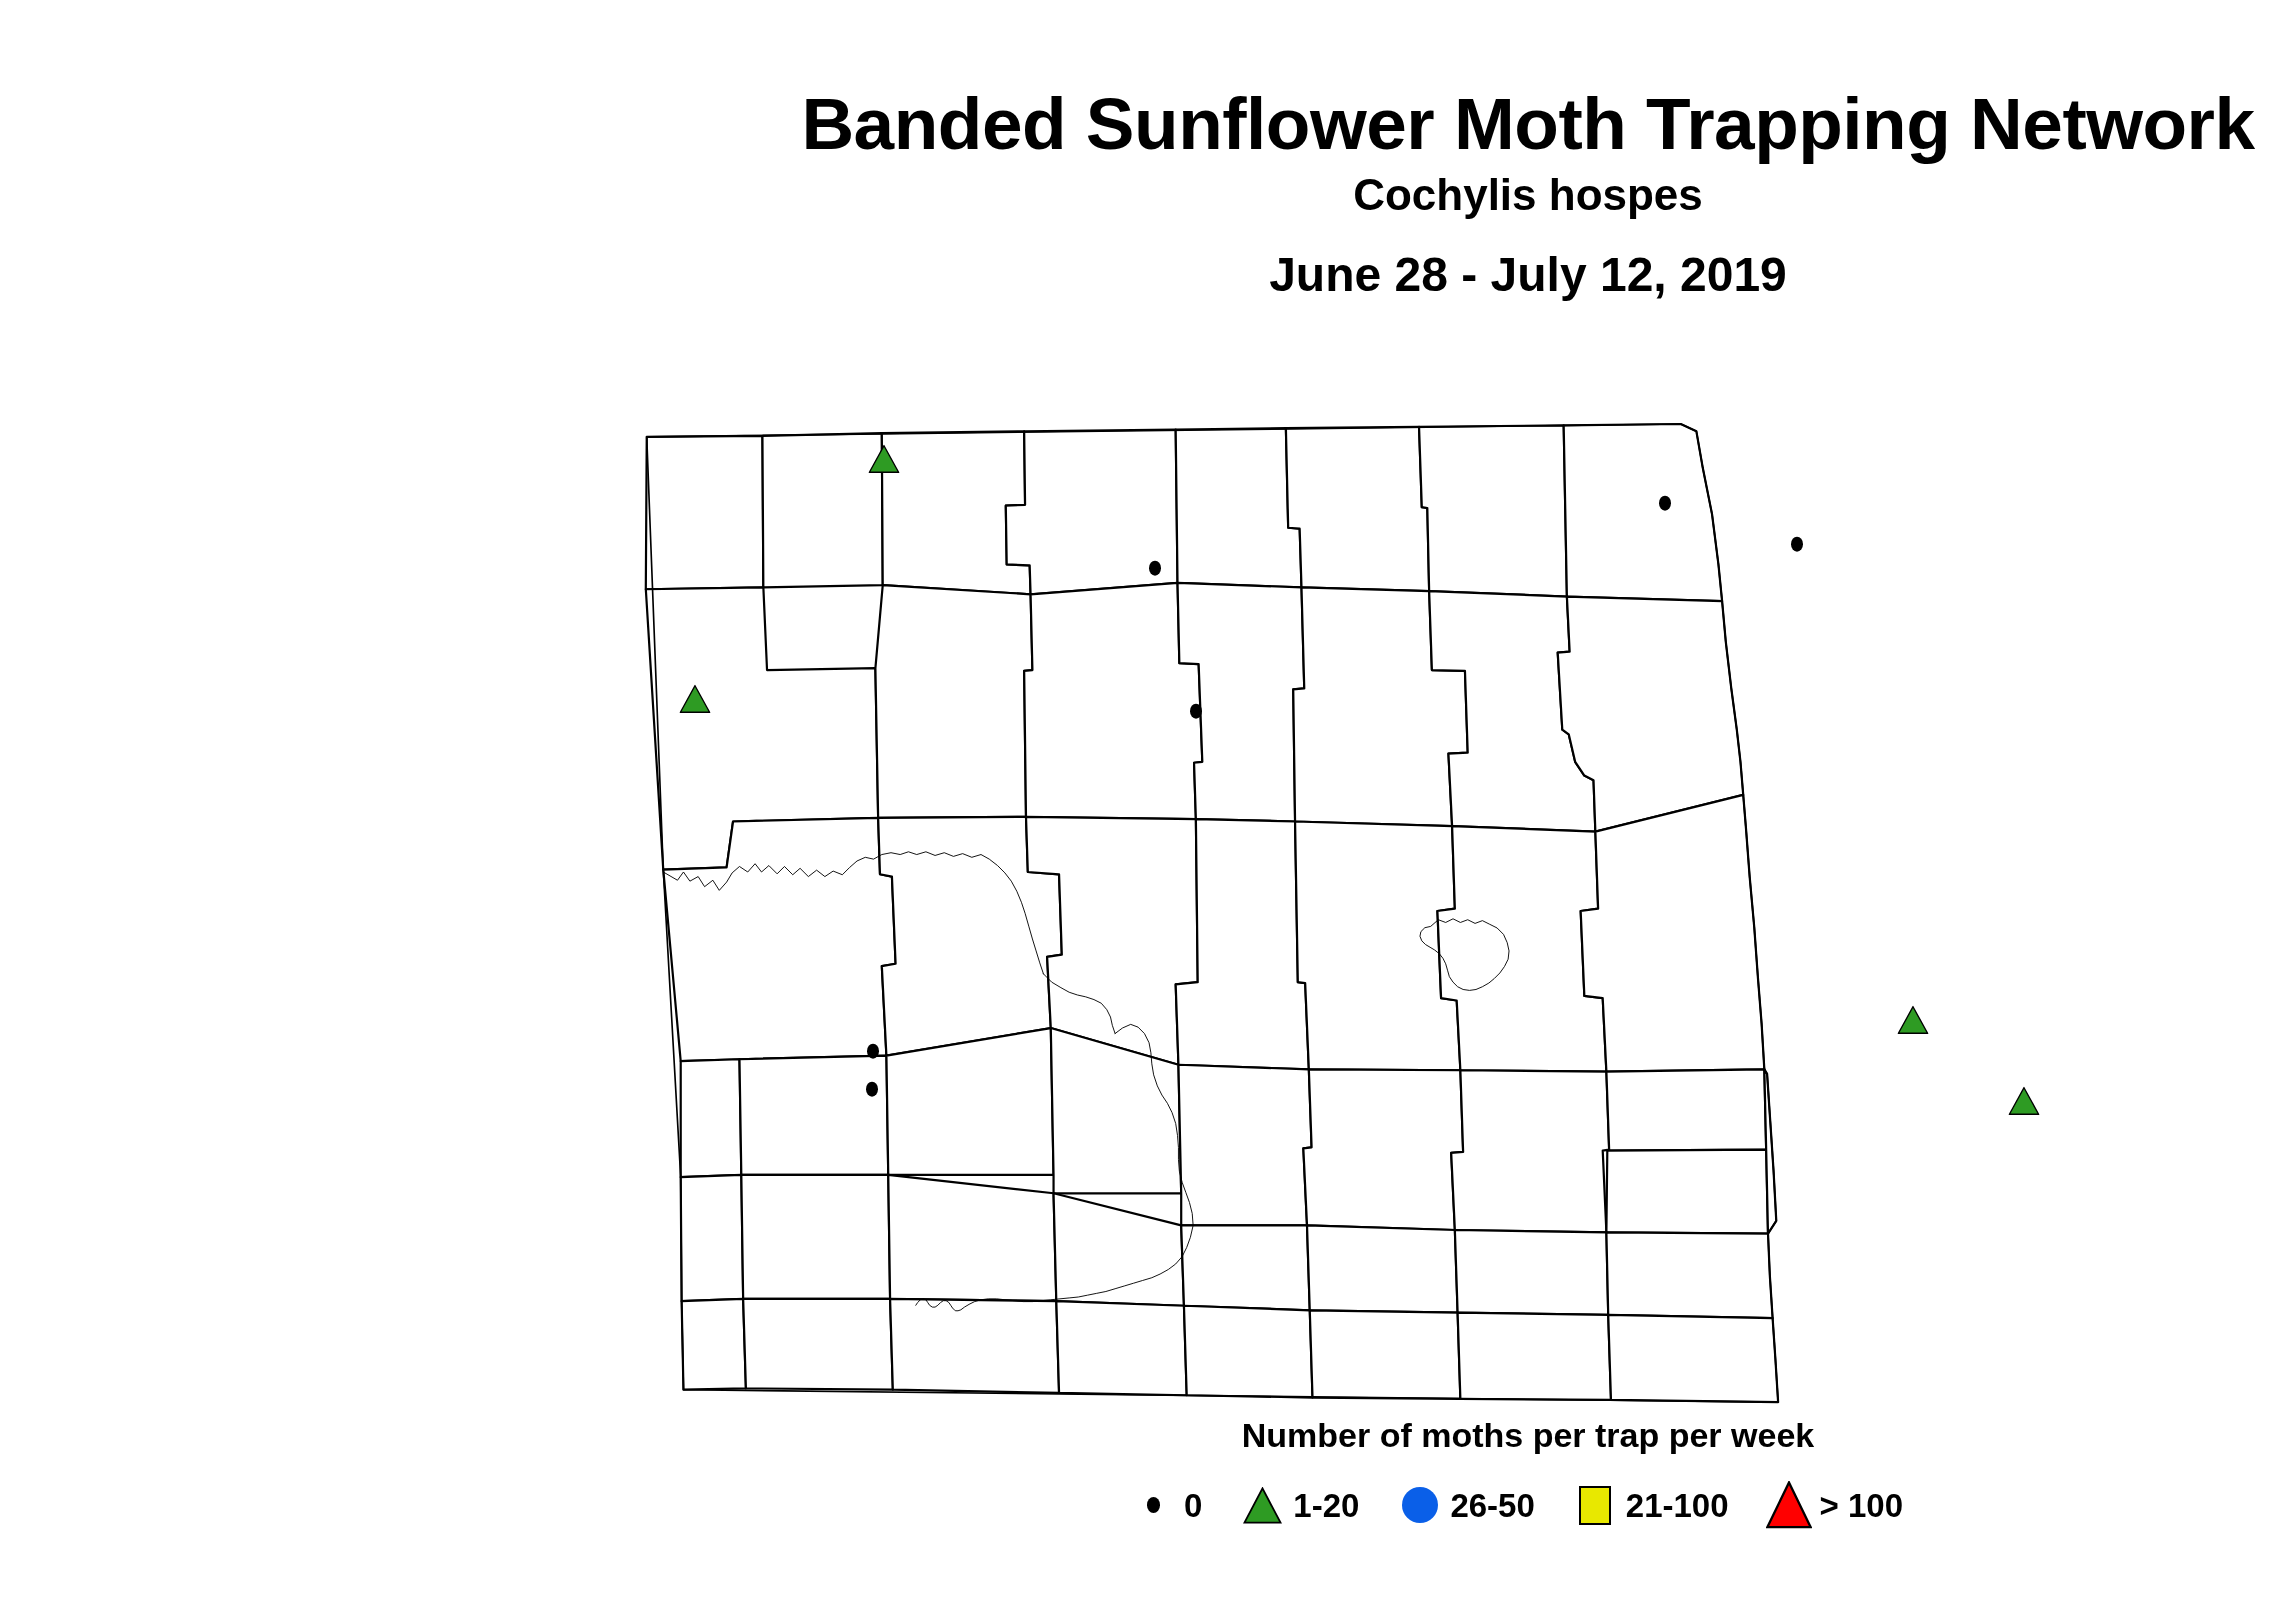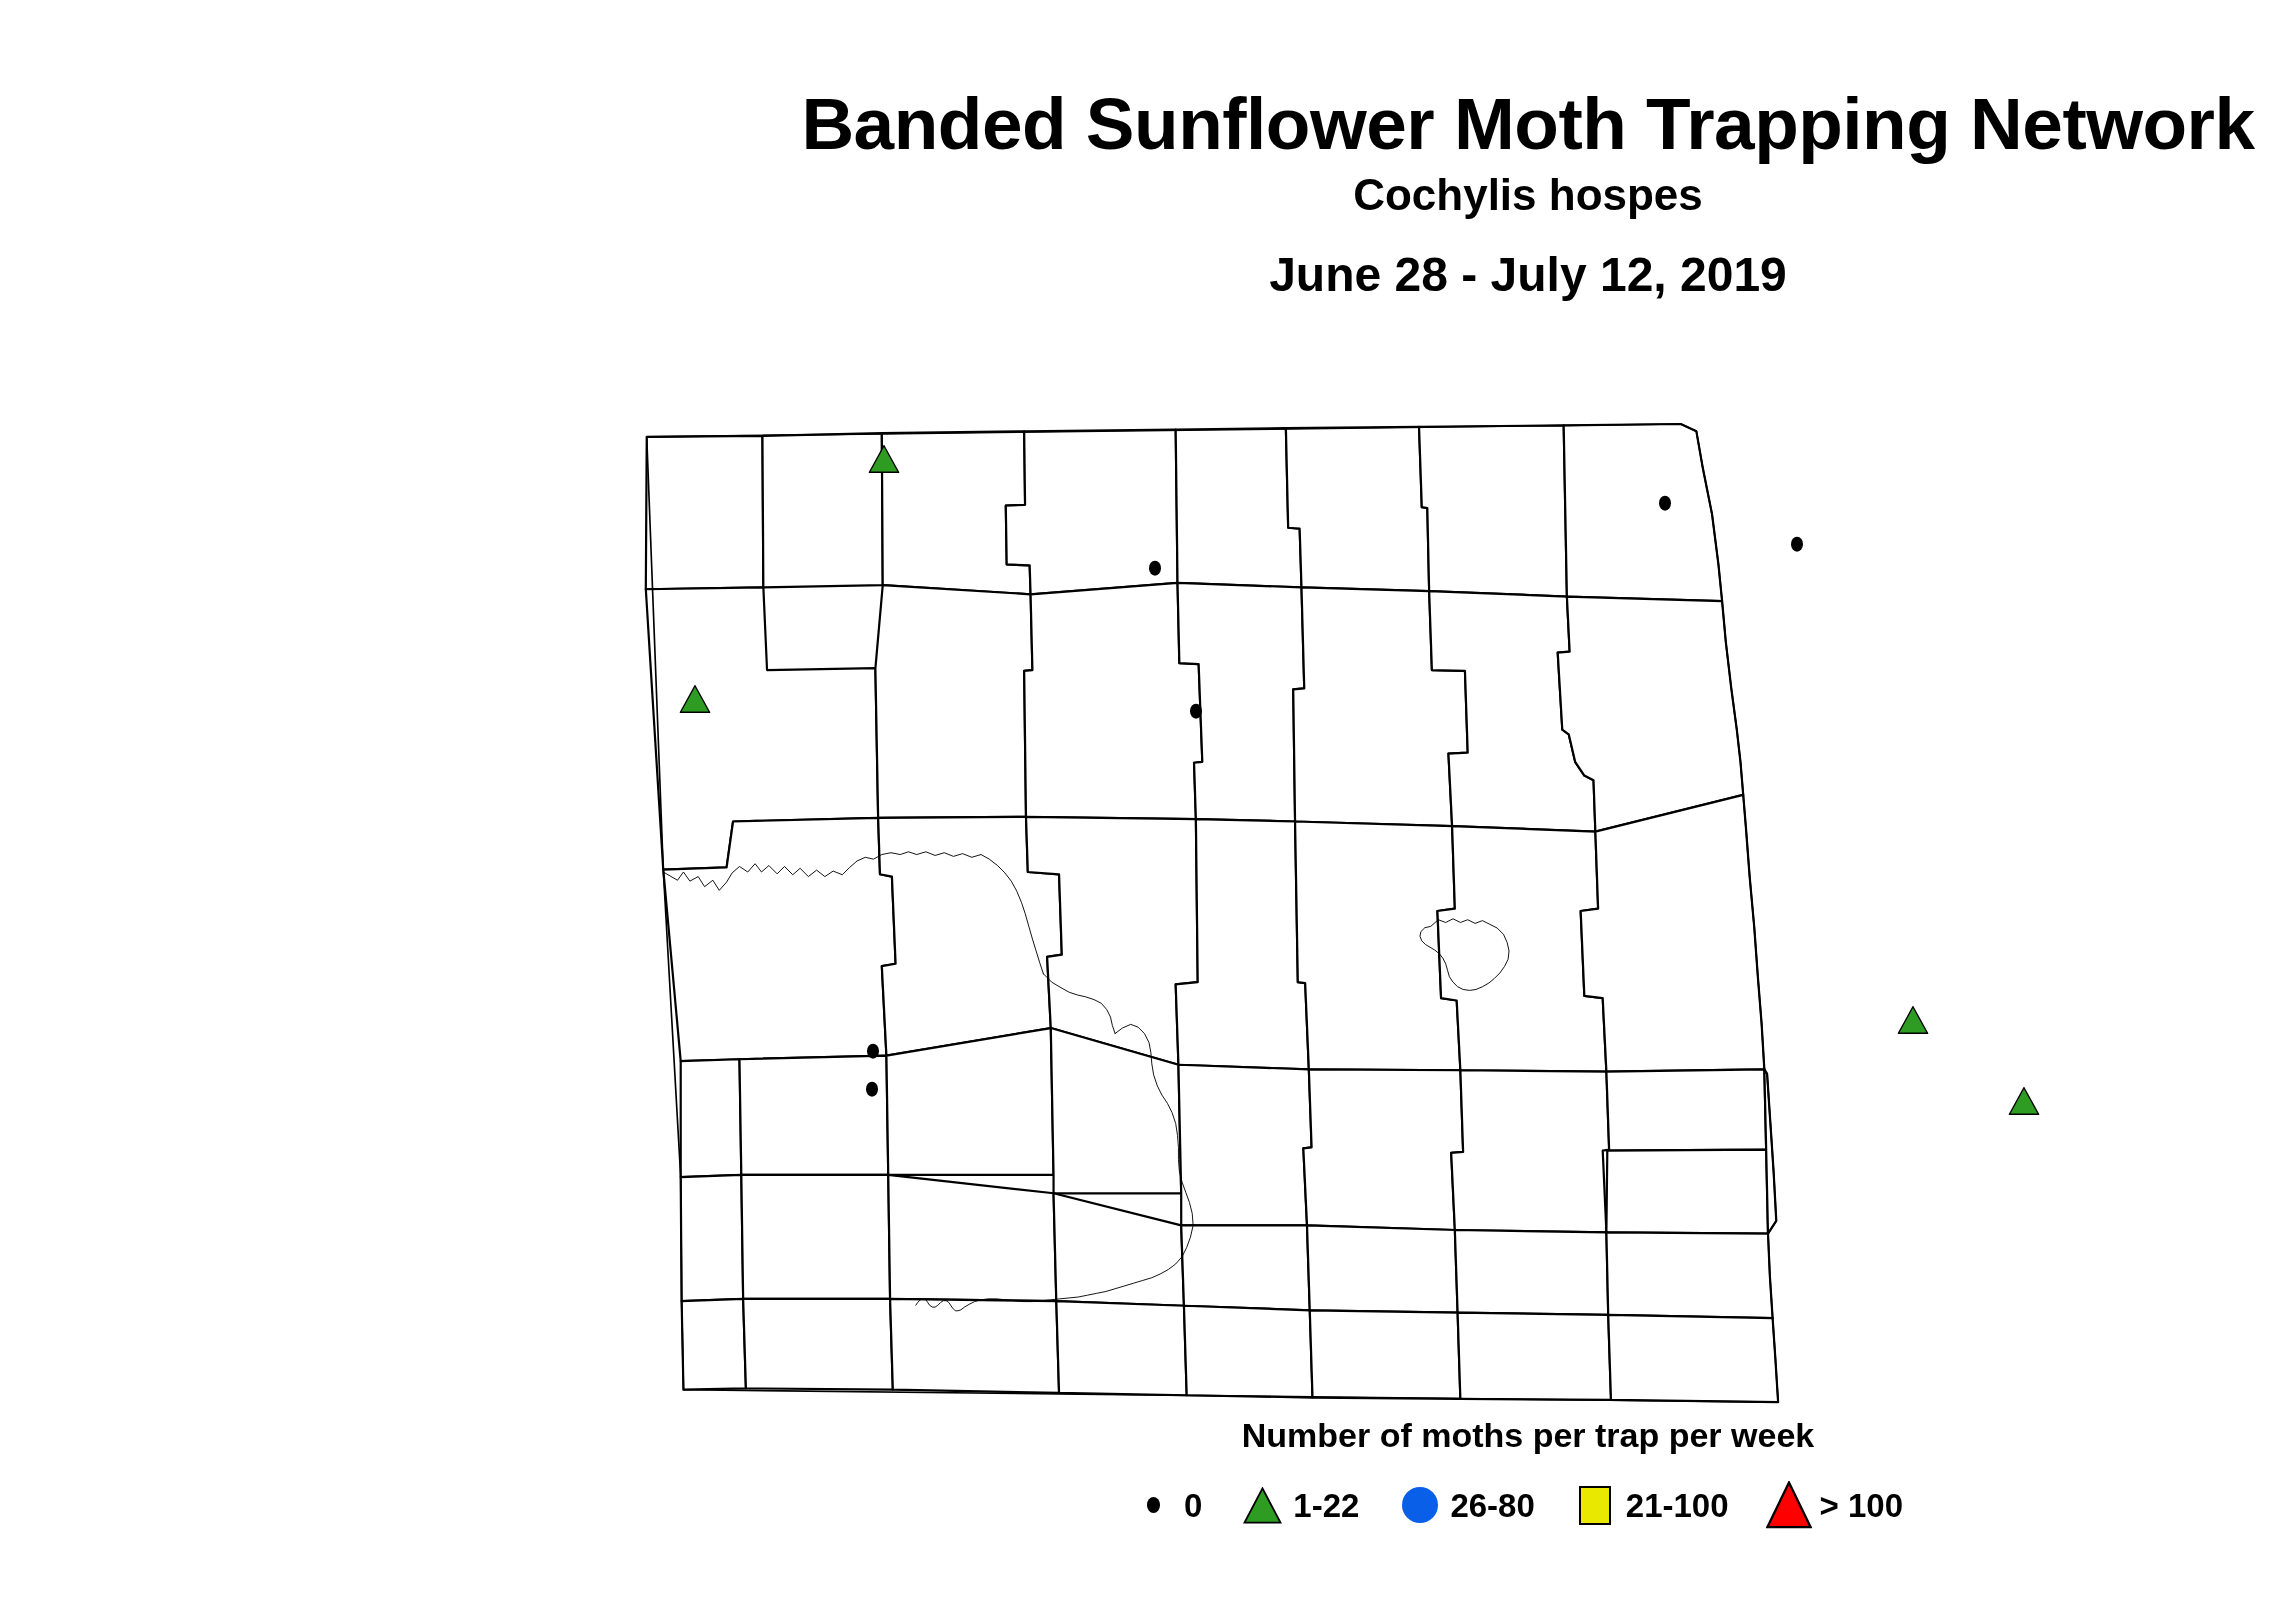--- a/index.html
+++ b/index.html
@@ -360,28 +360,28 @@
       </div>
       <div class="legend-label">0</div>
     </div>
 
     <div class="legend-item">
       <div class="legend-swatch">
         <svg width="39" height="37" viewBox="0 0 84 80">
           <polygon points="42,3 81,77 3,77" fill="#2E9B23" stroke="#000000" stroke-width="4"></polygon>
         </svg>
       </div>
-      <div class="legend-label">1-22</div>
+      <div class="legend-label">1-20</div>
     </div>
 
     <div class="legend-item">
       <div class="legend-swatch">
         <div class="sw-circle-blue"></div>
       </div>
-      <div class="legend-label">26-80</div>
+      <div class="legend-label">26-50</div>
     </div>
 
     <div class="legend-item">
       <div class="legend-swatch">
         <div class="sw-square-yellow"></div>
       </div>
       <div class="legend-label">21-100</div>
     </div>
 
     <div class="legend-item">

